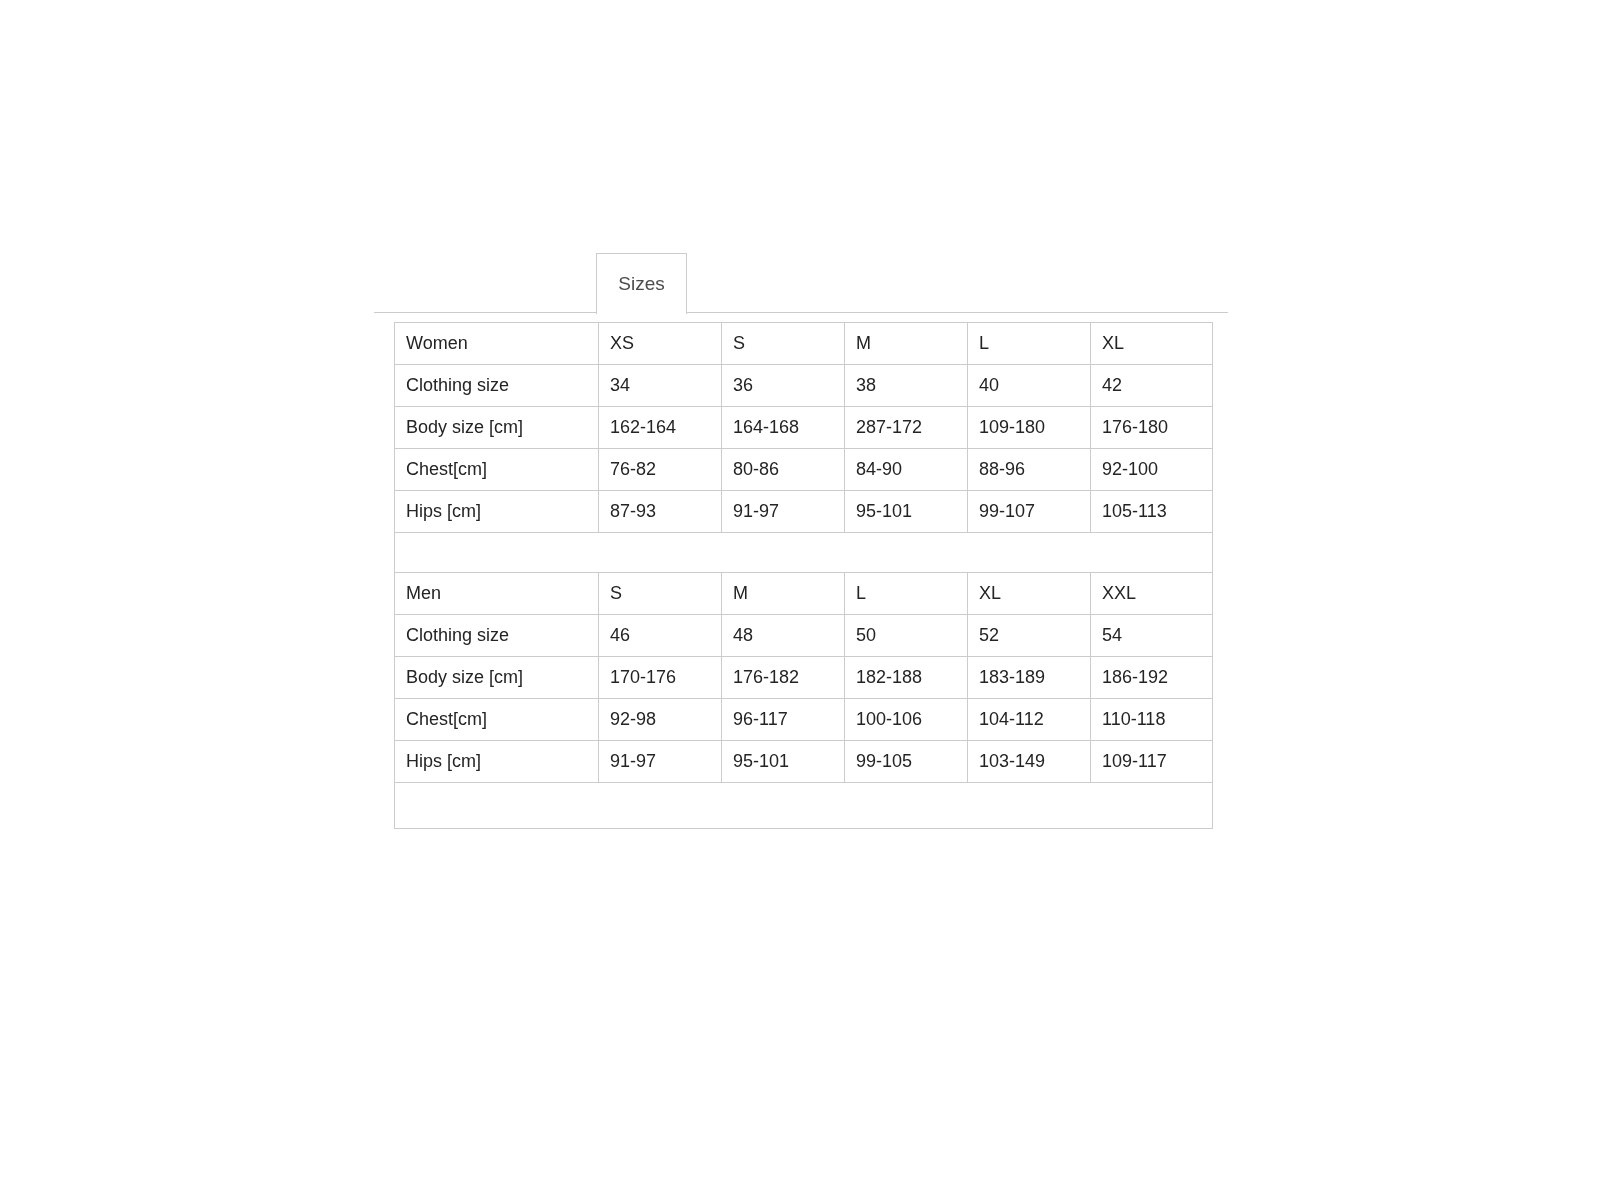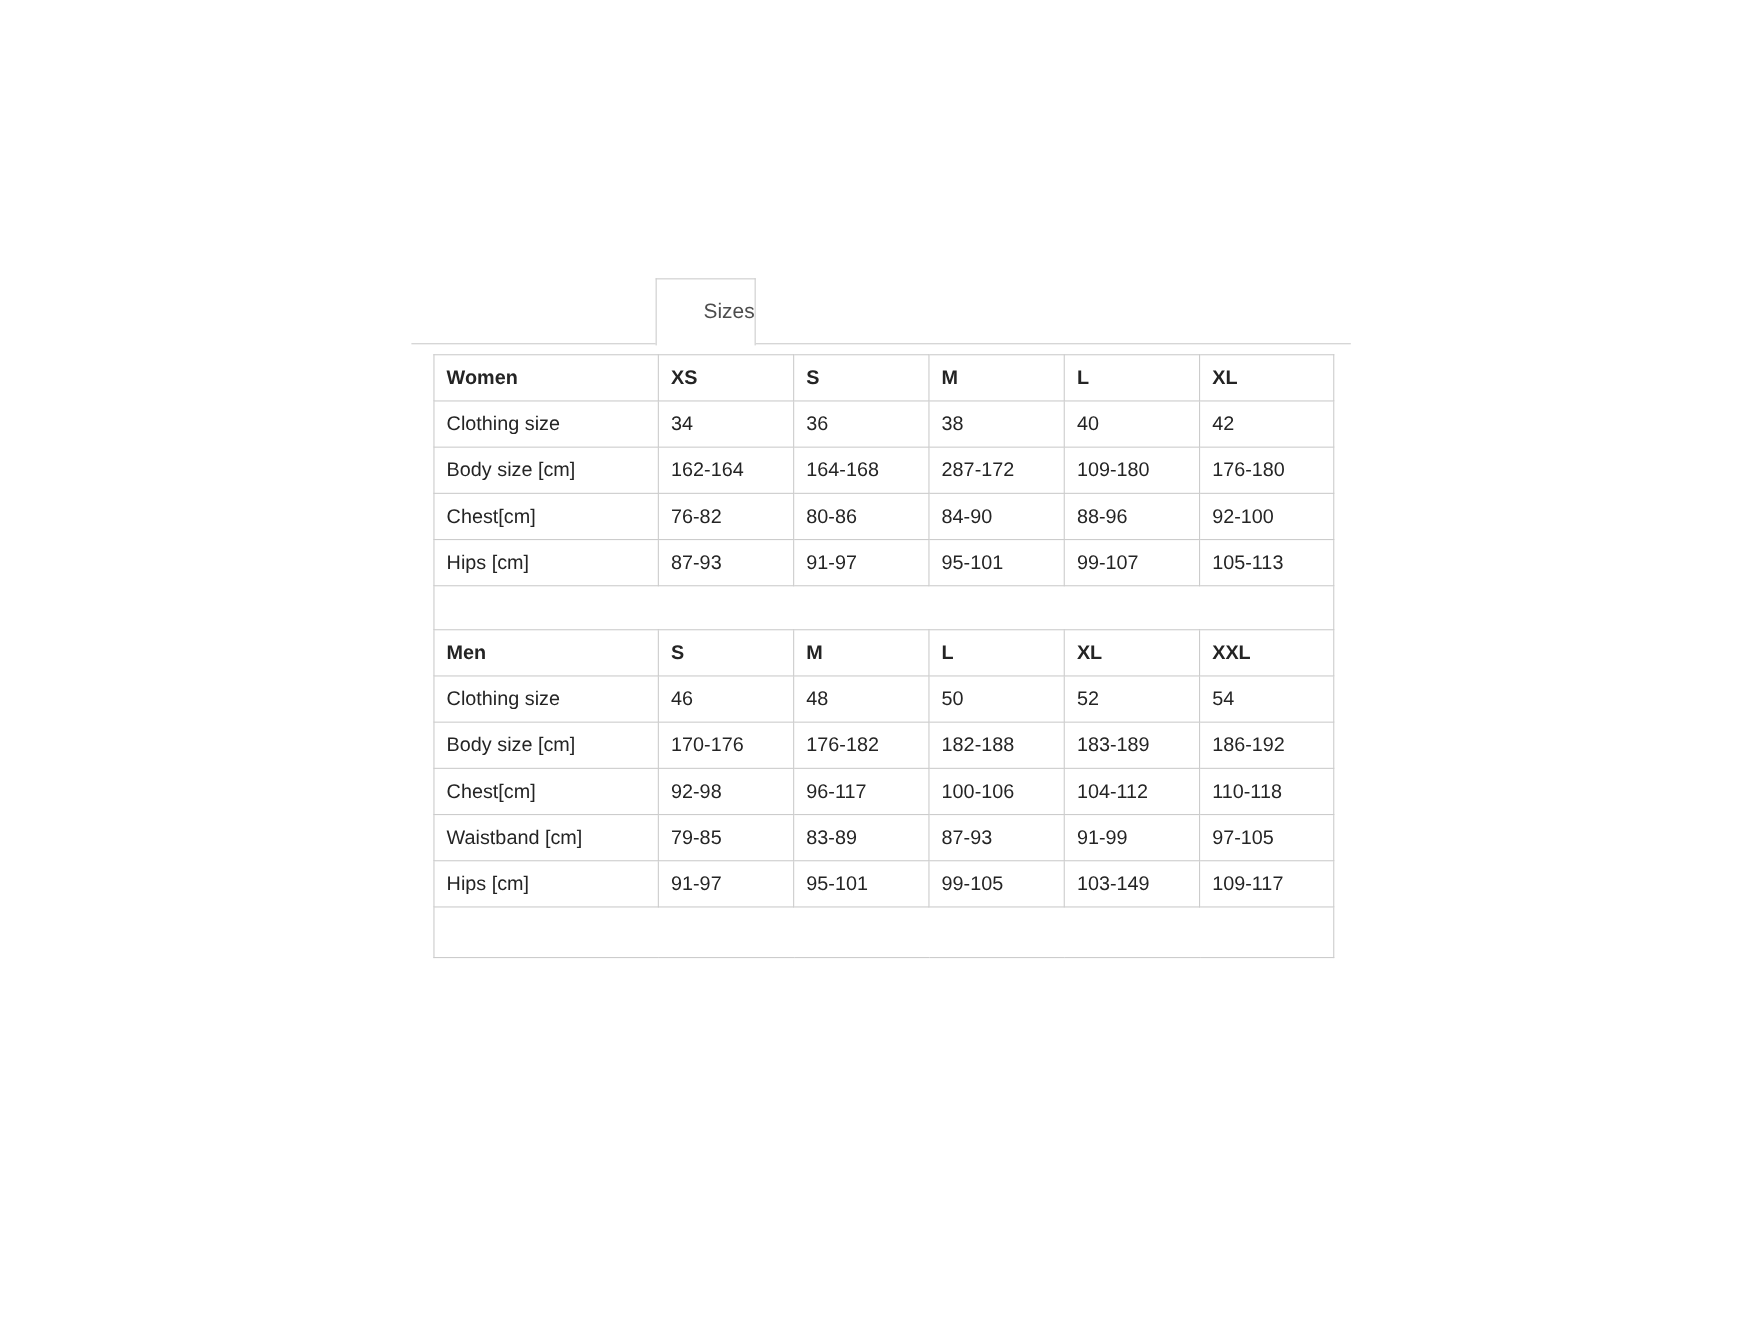--- a/index.html
+++ b/index.html
@@ -17,21 +17,21 @@
     width: 854px; height: 60px;
     border-bottom: 1px solid #cccccc;
   }
   .tab {
     position: absolute;
     left: 222px; top: 0;
     width: 91px; height: 61px;   
     background: #ffffff;
     border: 1px solid #cccccc;
     border-bottom: none;
-    display: flex; align-items: center; justify-content: flex-end;
+    display: flex; align-items: center; justify-content: center;
     font-size: 19px;
     color: #4d4d4d;
     cursor: pointer;
     z-index: 2;
   }
   
   table.size-table {
     position: absolute;
     left: 394px; top: 322px;
     width: 818px;
@@ -42,21 +42,21 @@
   }
   .size-table th, .size-table td {
     border: 1px solid #cccccc;
     height: 42px;
     padding: 0 8px 0 11px;
     text-align: left;
     vertical-align: middle;
     white-space: nowrap;
     overflow: hidden;
   }
-  .size-table th { font-weight: bold; }
+  .size-table th { font-weight: normal; }
   .size-table td.spacer-mid    { height: 40px; }
   .size-table td.spacer-bottom { height: 46px; }
 </style>
 </head>
 <body>
 
 <div class="tab-strip">
   <div class="tab">
     <span>Sizes</span>
   </div>
@@ -141,28 +141,20 @@
       </tr>
       <tr>
         <td>Chest[cm]</td>
         <td>92-98</td>
         <td>96-117</td>
         <td>100-106</td>
         <td>104-112</td>
         <td>110-118</td>
       </tr>
       <tr>
-        <td>Waistband [cm]</td>
-        <td>79-85</td>
-        <td>83-89</td>
-        <td>87-93</td>
-        <td>91-99</td>
-        <td>97-105</td>
-      </tr>
-      <tr>
         <td>Hips [cm]</td>
         <td>91-97</td>
         <td>95-101</td>
         <td>99-105</td>
         <td>103-149</td>
         <td>109-117</td>
       </tr>
       <tr>
         <td colspan="6" class="spacer-bottom"></td>
       </tr>

